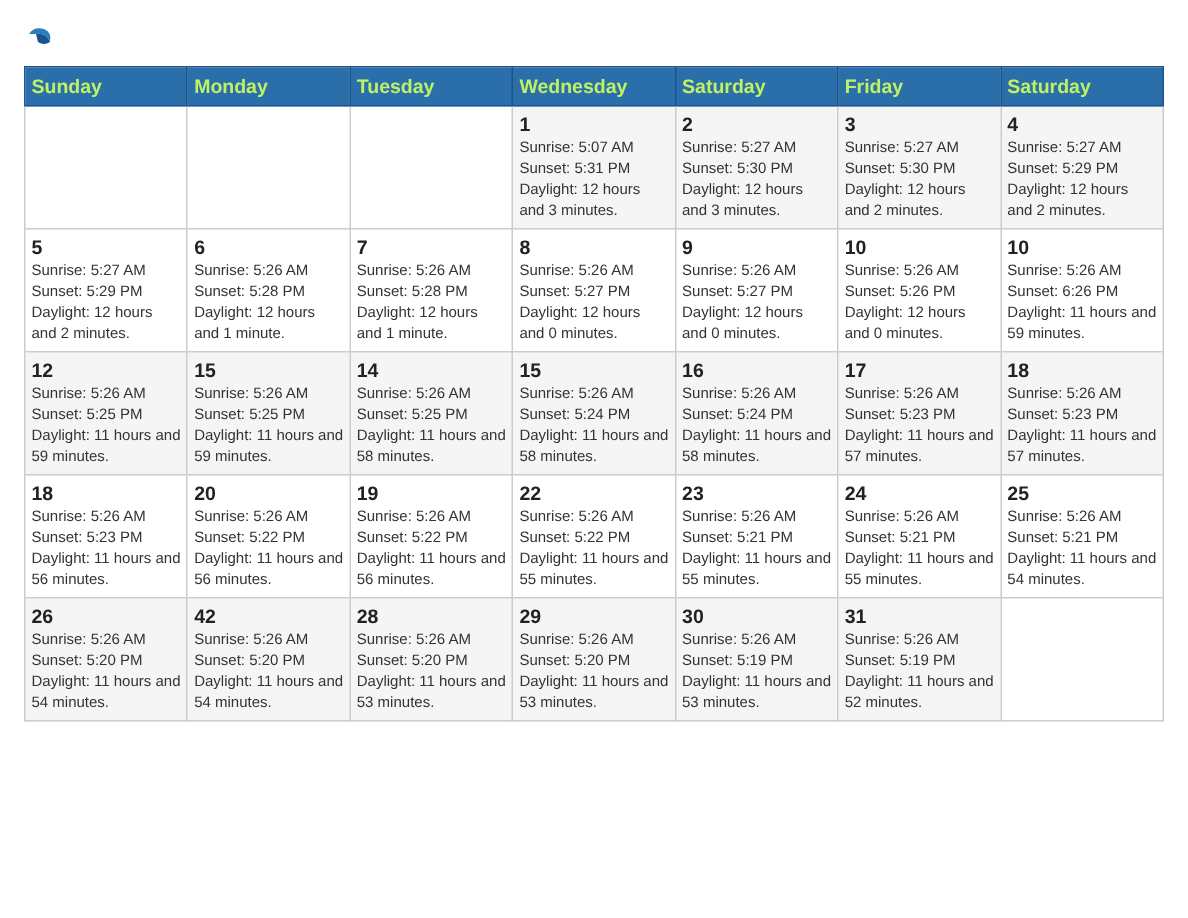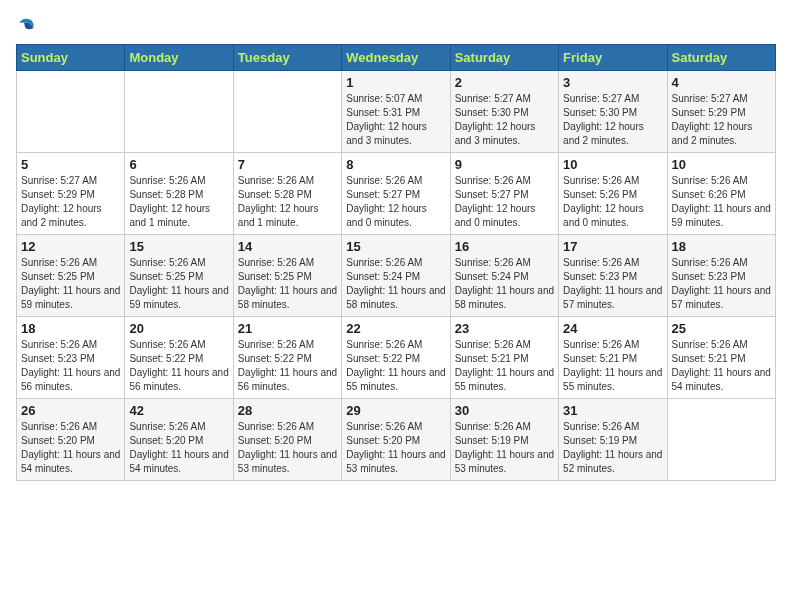--- a/index.html
+++ b/index.html
@@ -265,21 +265,21 @@
 and 56 minutes.</div>
         </td>
         <td>
           <span class="day-number">20</span>
           <div class="day-info">Sunrise: 5:26 AM
 Sunset: 5:22 PM
 Daylight: 11 hours
 and 56 minutes.</div>
         </td>
         <td>
-          <span class="day-number">21</span>
+          <span class="day-number">19</span>
           <div class="day-info">Sunrise: 5:26 AM
 Sunset: 5:22 PM
 Daylight: 11 hours
 and 56 minutes.</div>
         </td>
         <td>
           <span class="day-number">22</span>
           <div class="day-info">Sunrise: 5:26 AM
 Sunset: 5:22 PM
 Daylight: 11 hours

